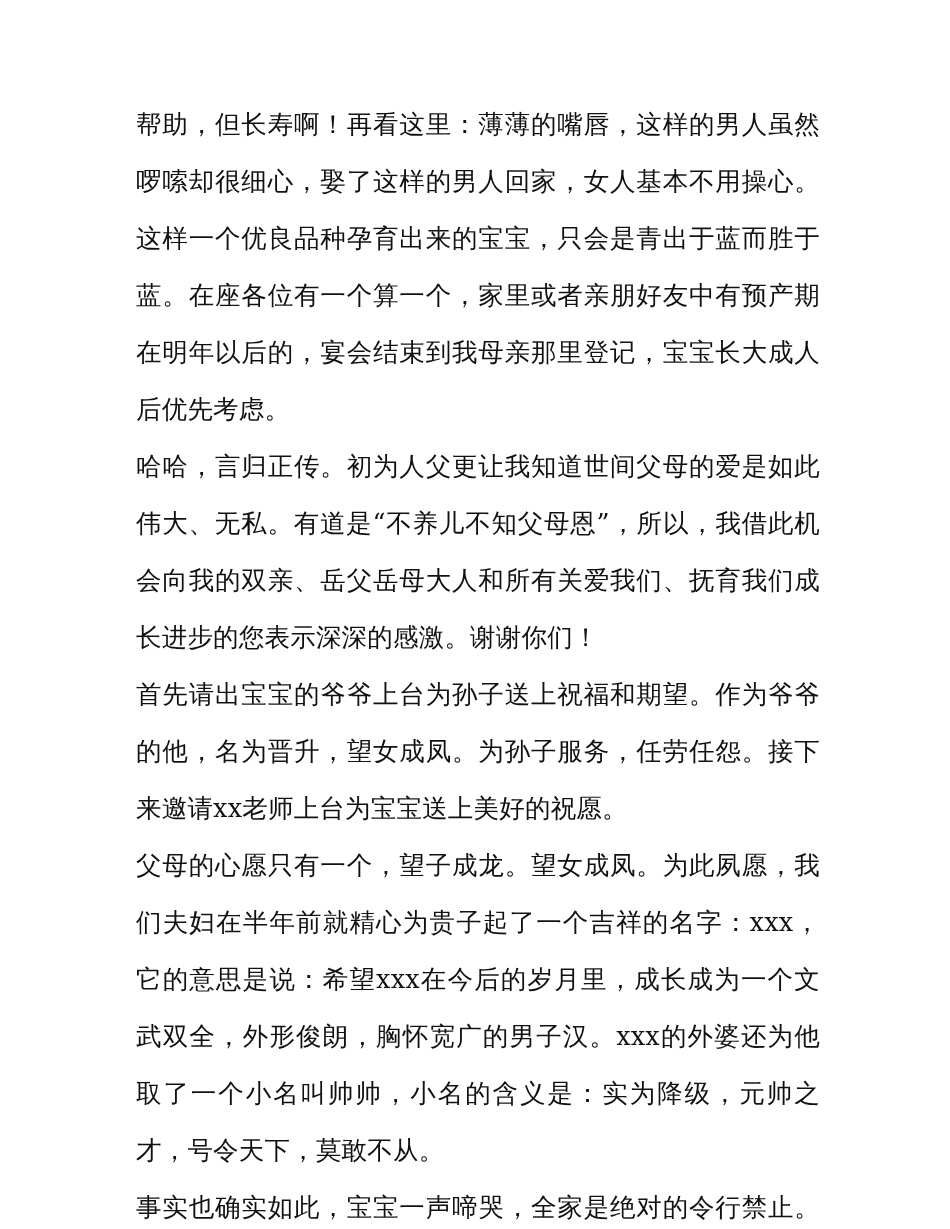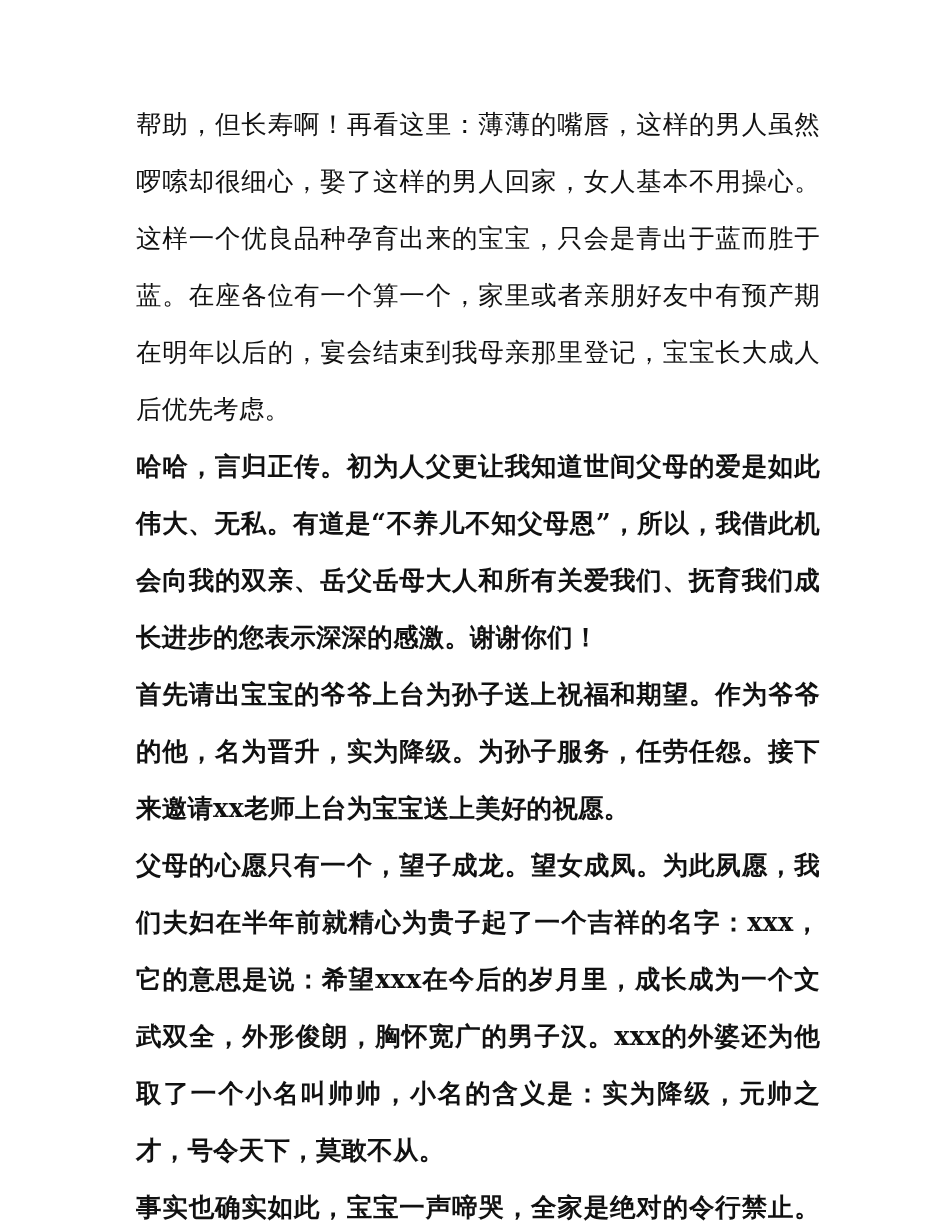--- a/index.html
+++ b/index.html
@@ -32,27 +32,26 @@
     text-align: justify;
     text-justify: inter-ideograph;
     letter-spacing: 0.2px;
     word-break: break-all;
     font-family: "DejaVu Serif", "Liberation Serif", serif;
     font-weight: 400;
     color: #111111;
   }
   .para + .para {
     margin-top: 0;
-    font-weight: bold;
   }
 </style>
 </head>
 <body>
 
 <div class="page">
   <div class="doc-body">
     <p class="para">帮助，但长寿啊！再看这里：薄薄的嘴唇，这样的男人虽然啰嗦却很细心，娶了这样的男人回家，女人基本不用操心。这样一个优良品种孕育出来的宝宝，只会是青出于蓝而胜于蓝。在座各位有一个算一个，家里或者亲朋好友中有预产期在明年以后的，宴会结束到我母亲那里登记，宝宝长大成人后优先考虑。</p>
     <p class="para">哈哈，言归正传。初为人父更让我知道世间父母的爱是如此伟大、无私。有道是“不养儿不知父母恩”，所以，我借此机会向我的双亲、岳父岳母大人和所有关爱我们、抚育我们成长进步的您表示深深的感激。谢谢你们！</p>
-    <p class="para">首先请出宝宝的爷爷上台为孙子送上祝福和期望。作为爷爷的他，名为晋升，实为降级。为孙子服务，任劳任怨。接下来邀请xx老师上台为宝宝送上美好的祝愿。</p>
+    <p class="para">首先请出宝宝的爷爷上台为孙子送上祝福和期望。作为爷爷的他，名为晋升，望女成凤。为孙子服务，任劳任怨。接下来邀请xx老师上台为宝宝送上美好的祝愿。</p>
     <p class="para">父母的心愿只有一个，望子成龙。望女成凤。为此夙愿，我们夫妇在半年前就精心为贵子起了一个吉祥的名字：xxx，它的意思是说：希望xxx在今后的岁月里，成长成为一个文武双全，外形俊朗，胸怀宽广的男子汉。xxx的外婆还为他取了一个小名叫帅帅，小名的含义是：实为降级，元帅之才，号令天下，莫敢不从。</p>
     <p class="para">事实也确实如此，宝宝一声啼哭，全家是绝对的令行禁止。立</p>
   </div>
 </div>
 
 </body></html>

